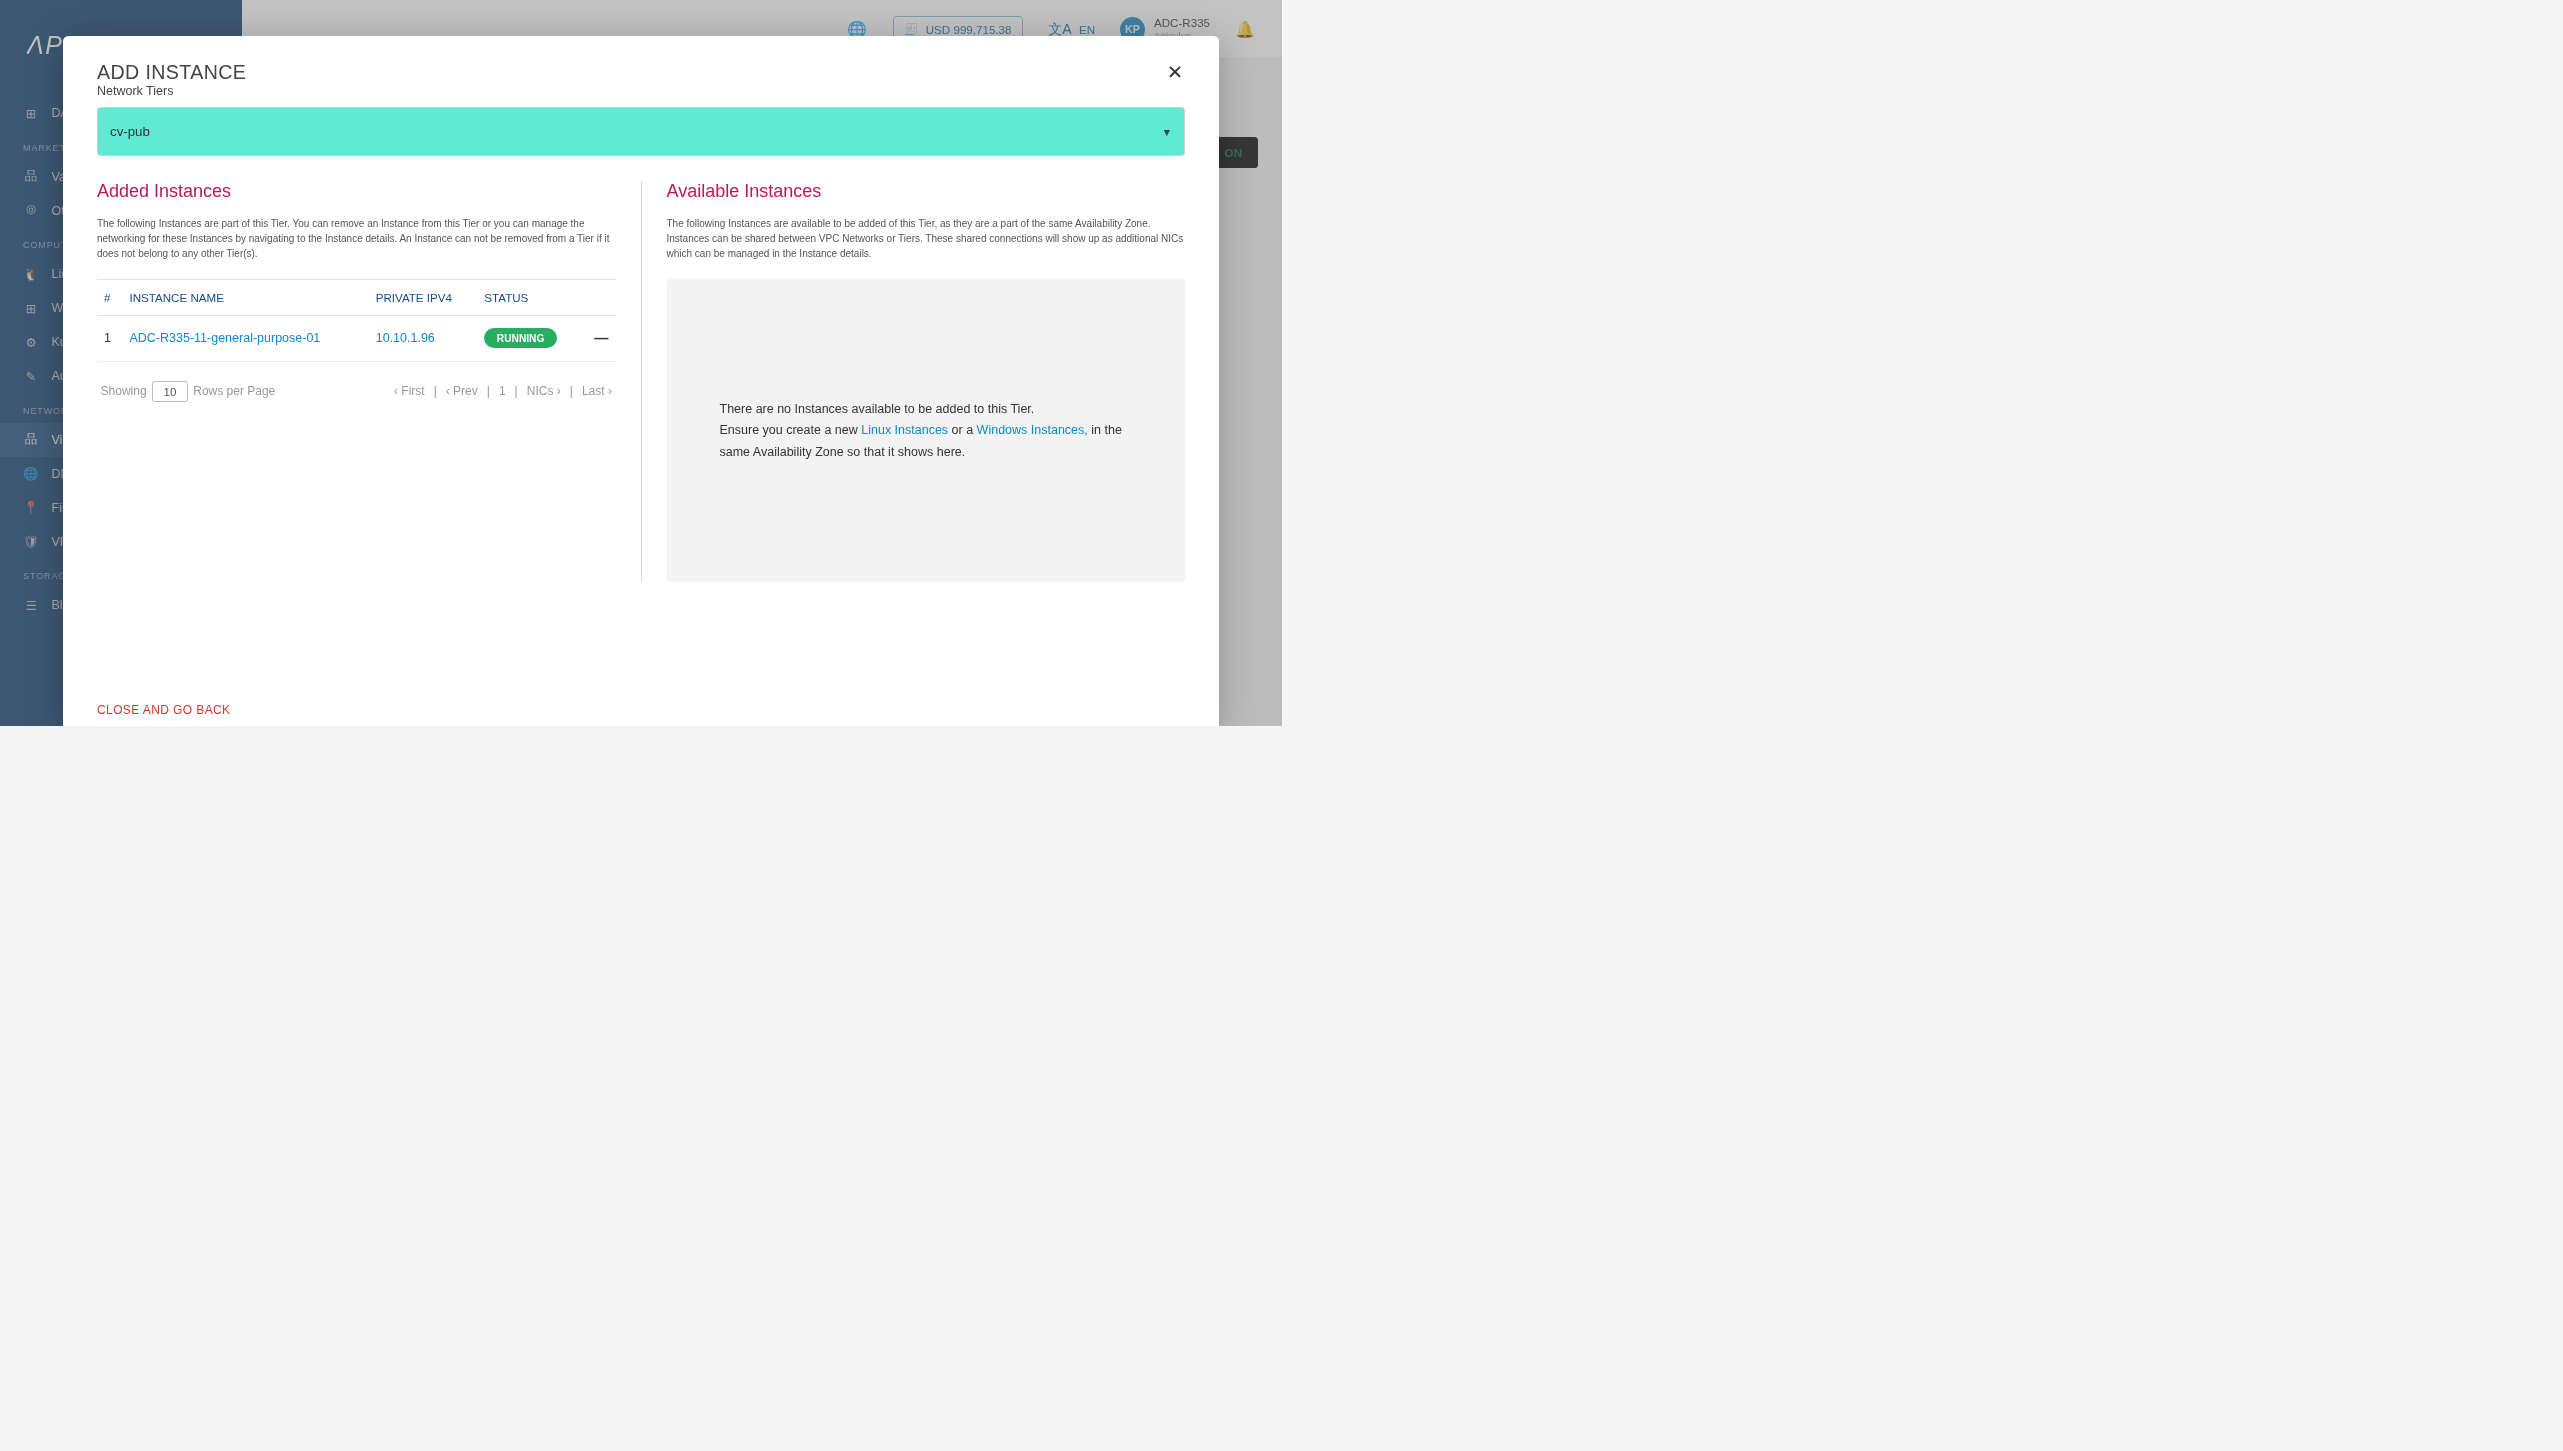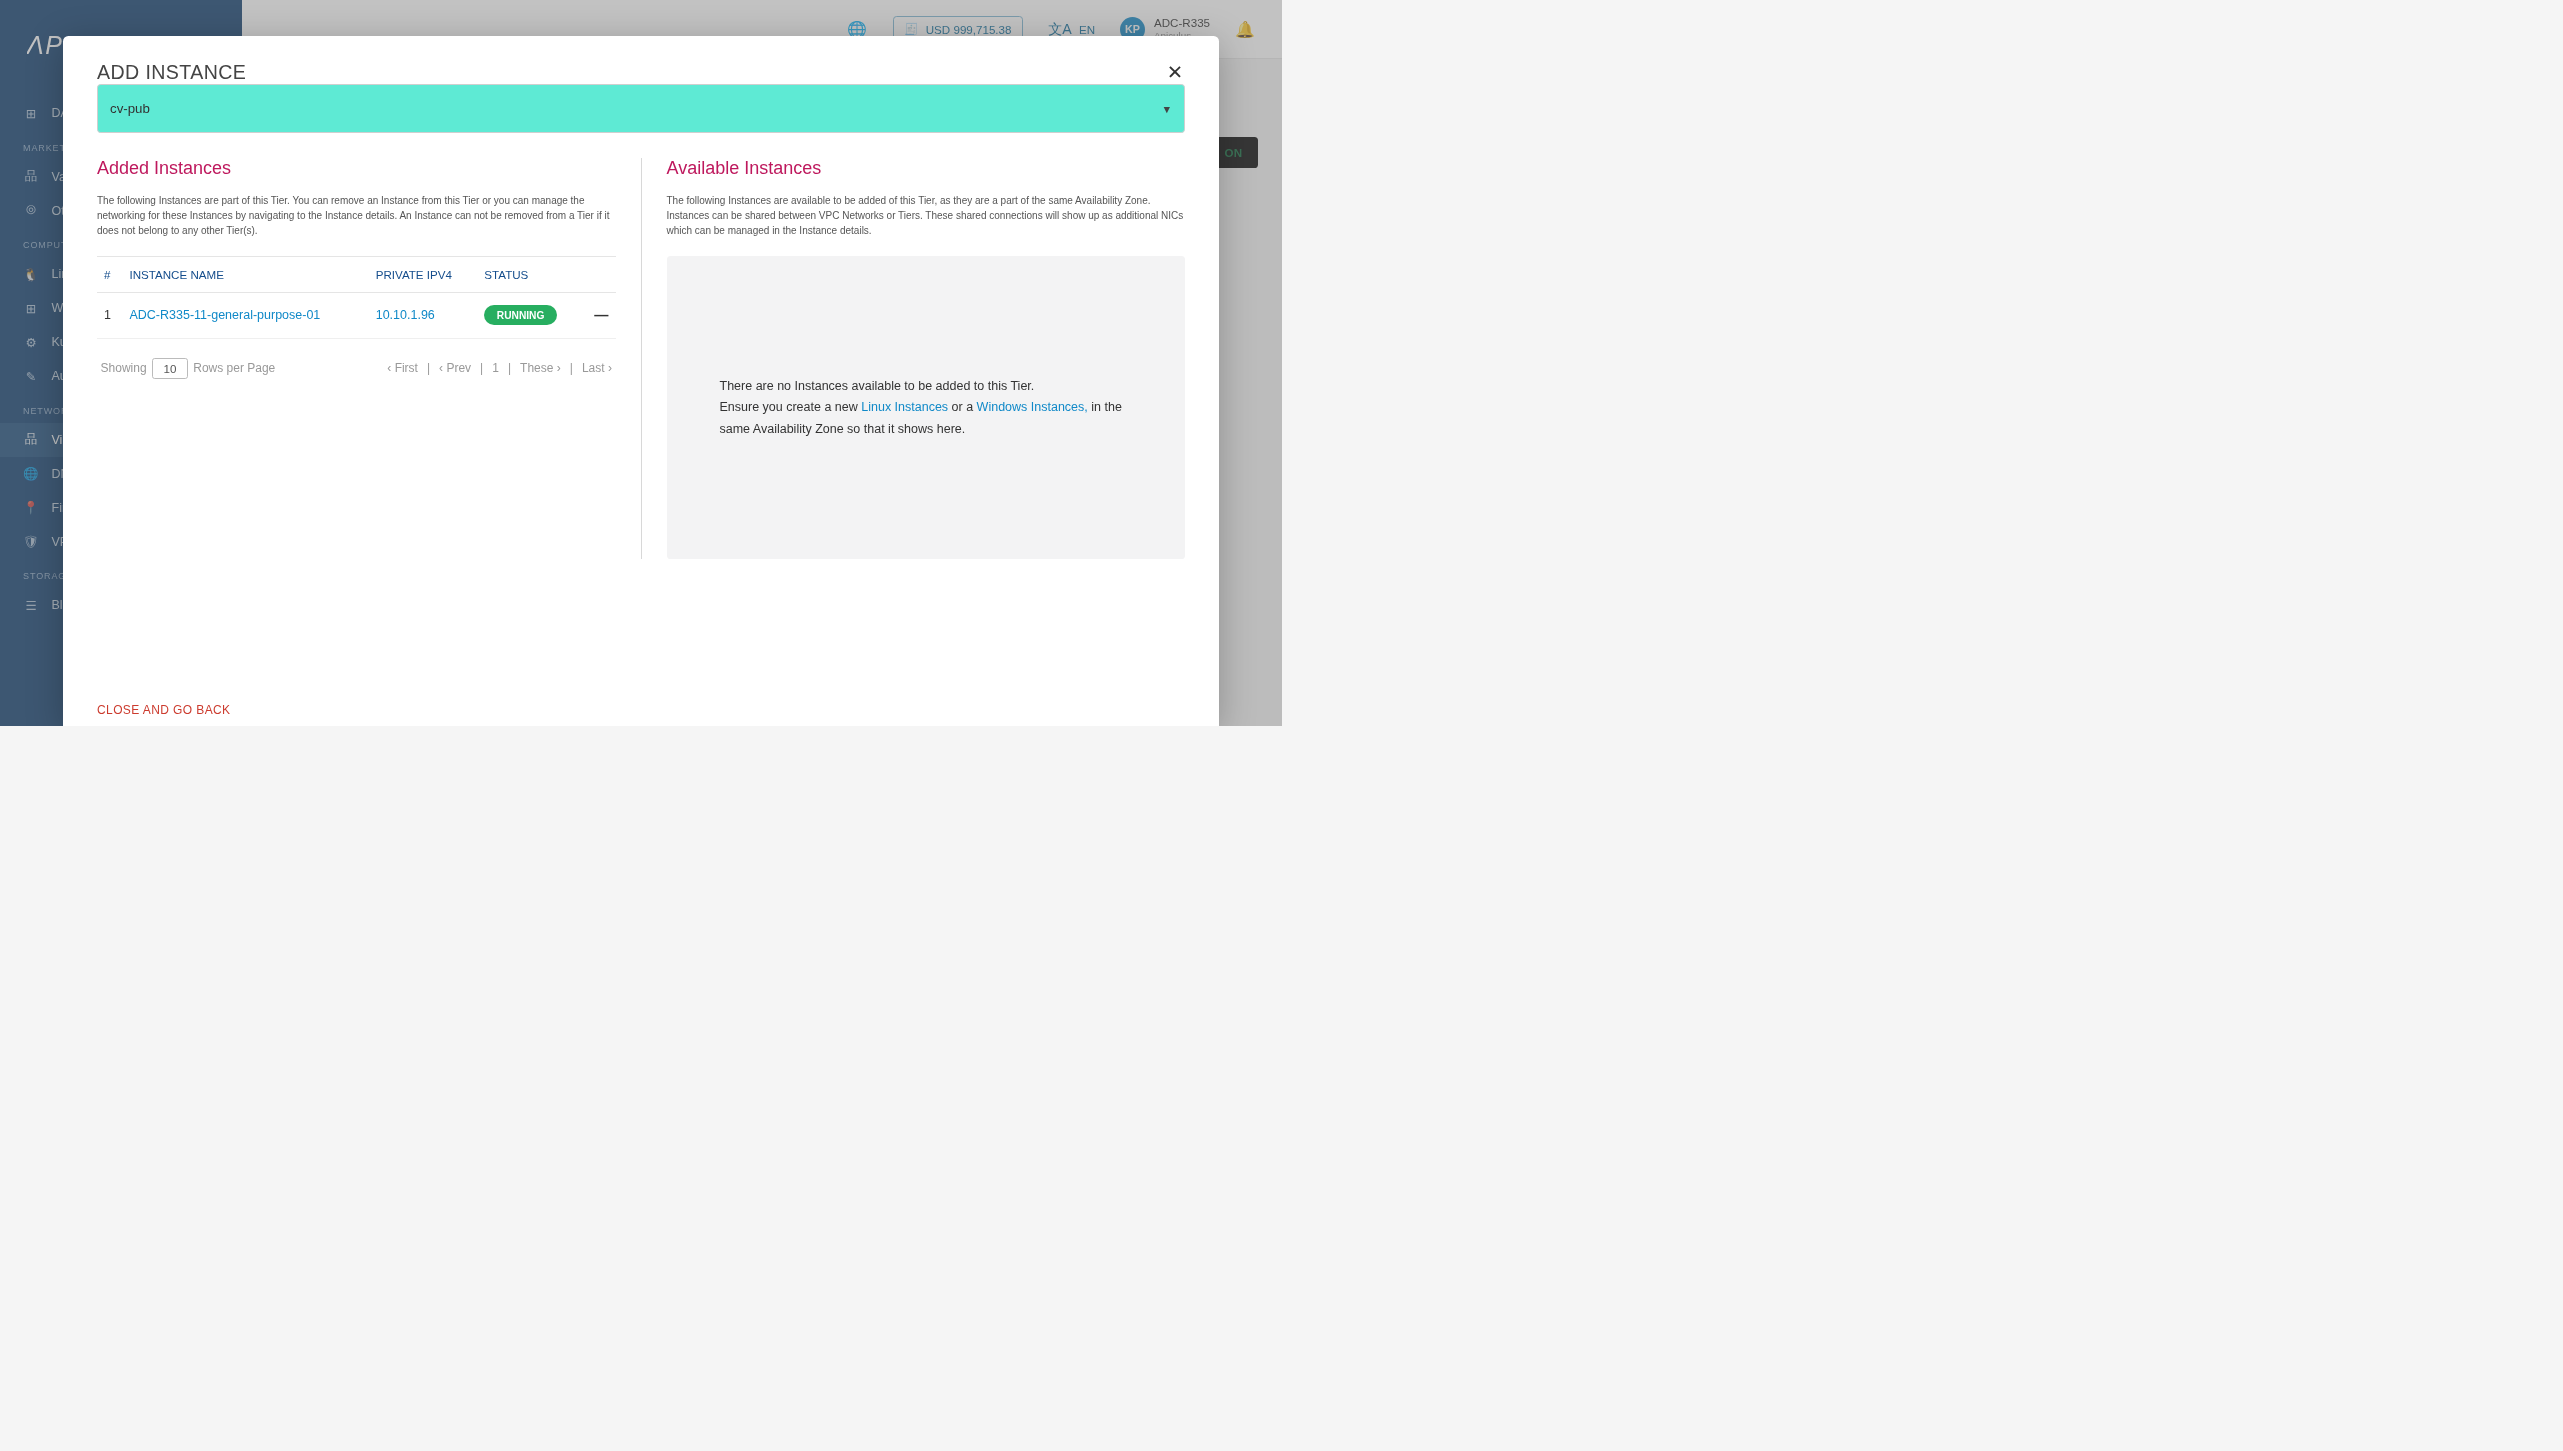--- a/index.html
+++ b/index.html
@@ -157,20 +157,21 @@
 <div class="on-btn"><span>ON</span></div>
 
 <div class="overlay"></div>
 
 <div class="modal">
   <div class="modal-header">
     <h1 class="modal-title">ADD INSTANCE</h1>
     <button class="close-btn">✕</button>
   </div>
 
+  <div class="field-label">Network Tiers</div>
   <div class="select-box">
     <span>cv-pub</span>
     <span class="caret">▼</span>
   </div>
 
   <div class="columns">
     <div class="col-left">
       <h2 class="section-title">Added Instances</h2>
       <p class="section-desc">The following Instances are part of this Tier. You can remove an Instance from this Tier or you can manage the networking for these Instances by navigating to the Instance details. An Instance can not be removed from a Tier if it does not belong to any other Tier(s).</p>
 
@@ -201,21 +202,21 @@
           <input class="pg-input" value="10" style="">
           <span>Rows per Page</span>
         </div>
         <div class="pg-right">
           <span>‹ <span>First</span></span>
           <span>|</span>
           <span>‹ <span>Prev</span></span>
           <span>|</span>
           <span>1</span>
           <span>|</span>
-          <span><span>These</span> ›</span>
+          <span><span>NICs</span> ›</span>
           <span>|</span>
           <span><span>Last</span> ›</span>
         </div>
       </div>
     </div>
 
     <div class="col-right">
       <h2 class="section-title">Available Instances</h2>
       <p class="section-desc">The following Instances are available to be added of this Tier, as they are a part of the same Availability Zone. Instances can be shared between VPC Networks or Tiers. These shared connections will show up as additional NICs which can be managed in the Instance details.</p>
 

